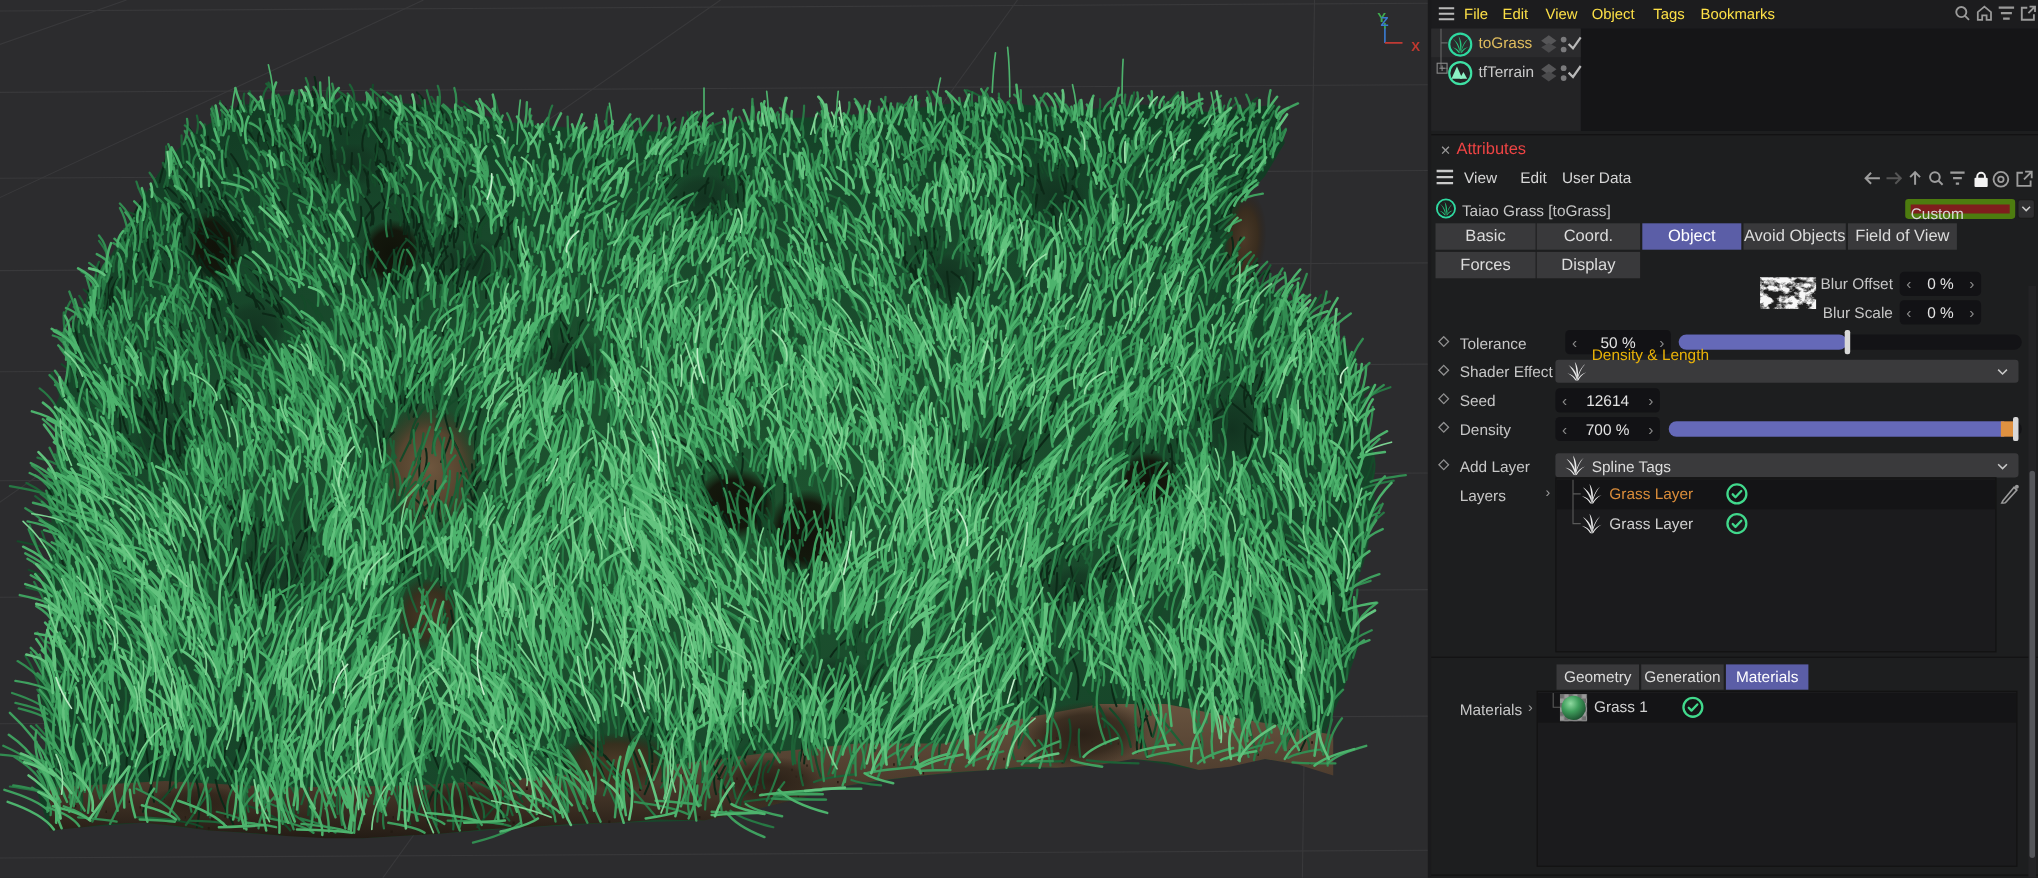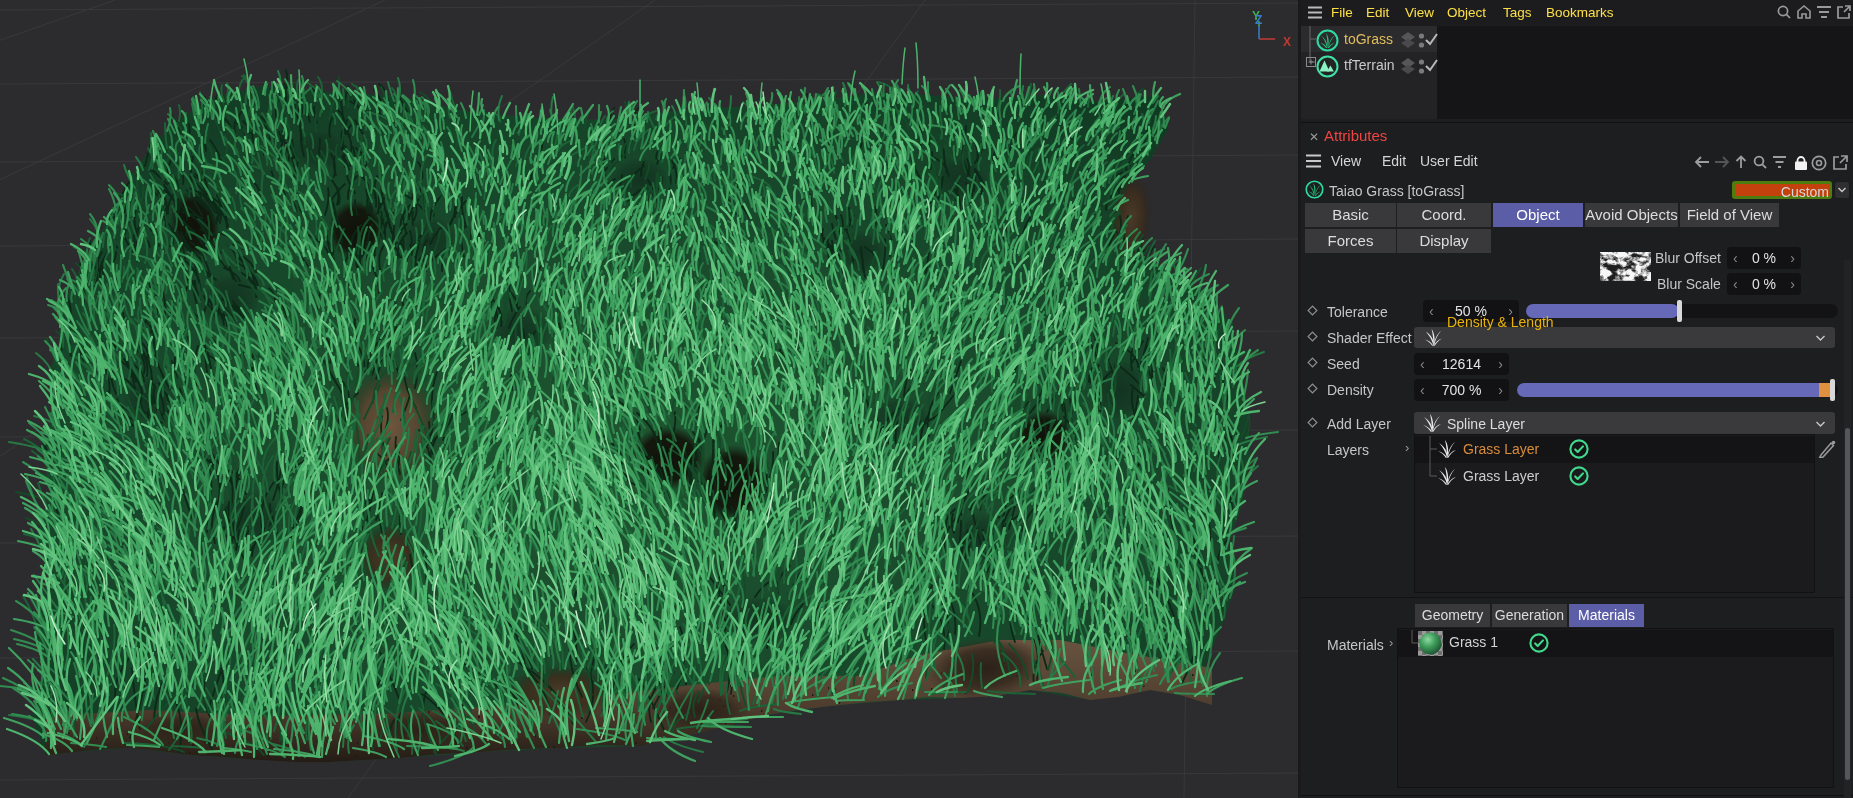--- a/index.html
+++ b/index.html
@@ -219,21 +219,21 @@
   <span class="abs" style="left:23px;top:4px;color:#ef4444;font-size:15px">Attributes</span>
  </div>
  <div id="mrow">
   <svg class="abs" style="left:4px;top:3px" width="17" height="16" viewBox="0 0 17 16">
         <g stroke="#c9c9c9" stroke-width="2.2">
           <path d="M1 2.5h15M1 8h15M1 13.5h15"></path>
         </g>
       </svg>
   <span class="m2" style="left:30px">View</span>
       <span class="m2" style="left:81px">Edit</span>
-      <span class="m2" style="left:119px">User Edit</span>
+      <span class="m2" style="left:119px">User Data</span>
   <svg class="abs" style="left:392px;top:3px" width="156" height="18" viewBox="0 0 156 18">
    <g fill="none" stroke="#9d9d9d" stroke-width="1.8">
     <path d="M16 9H3M8 4 3 9l5 5"></path>
     <path d="M22 9h13M30 4l5 5-5 5" stroke="#555"></path>
     <path d="M48 15V4M43.5 8 48 3.5 52.5 8"></path>
     <circle cx="66" cy="8" r="4.4"></circle>
           <path d="M69.3 11.3 73 15"></path>
     <path d="M80 4h13M82.5 9h8M85 14h3" stroke-width="2"></path>
    </g>
    <path d="M104.5 9.5v-2a3.5 3.5 0 0 1 7 0v2" fill="none" stroke="#f2f2f2" stroke-width="1.8"></path>
@@ -250,21 +250,21 @@
    <circle cx="11.5" cy="11.5" r="10" fill="none" stroke="#2fd9a0" stroke-width="2"></circle>
    <g fill="#25c47c">
         <path d="M11 19 C10 13 7 8 4.5 6 C9 9 10.5 13 11 15Z"></path>
         <path d="M11.5 19 C11.5 12 11 7 10 4 C13 8 13 13 12.3 16Z"></path>
         <path d="M12 19 C13 13 15.5 8.5 18.5 6.5 C15.5 10 13.6 14 12.8 17Z"></path>
         <path d="M11.7 19 C13.5 16 16 14.4 18.8 13.8 C16 15.4 14 17.3 13 19Z"></path>
         <path d="M11.3 19 C9.5 16 7.3 14.6 4.4 14 C7.3 15.6 9 17.4 10 19Z"></path>
       </g>
  </svg>
  <span class="abs lbl" style="left:28px;top:183px">Taiao Grass [toGrass]</span>
- <div class="abs" style="left:431px;top:181px;width:100px;height:18px;background:#c2410c;border:3px solid #4d7c0f;border-radius:3px;text-align:right;color:#d8d8d8;font-size:14px;line-height:16px">Custom</div>
+ <div class="abs" style="left:431px;top:181px;width:100px;height:18px;background:#7f1d1d;border:5px solid #4d7c0f;border-radius:3px;text-align:left;color:#d8d8d8;font-size:14px;line-height:16px">Custom</div>
  <div class="abs" style="left:533px;top:181px;width:16px;height:18px;background:#2f2f31;border:1px solid #1b1b1b;border-radius:3px"></div>
  <svg class="abs" style="left:536px;top:186px" width="10" height="8" viewBox="0 0 10 8">
       <path d="M1.5 2 5 5.5 8.5 2" fill="none" stroke="#c9c9c9" stroke-width="1.4"></path>
     </svg>
  <div class="tab" style="left:4px;top:203px;width:91px">Basic</div>
  <div class="tab" style="left:96px;top:203px;width:94px">Coord.</div>
  <div class="tab sel" style="left:192px;top:203px;width:90px">Object</div>
  <div class="tab" style="left:284px;top:203px;width:93px">Avoid Objects</div>
  <div class="tab" style="left:379px;top:203px;width:99px">Field of View</div>
  <div class="tab" style="left:4px;top:229px;width:91px">Forces</div>
@@ -348,21 +348,21 @@
  <div class="dd" style="left:113px;top:412px;width:421px;height:22px"></div>
  <svg style="position:absolute;left:120px;top:412px" width="22" height="22" viewBox="0 0 22 22">
       <g fill="#e8e8e8">
         <path d="M11 20 C10 14 6 8 3 5 C8 8 10 12 11 15 Z"></path>
         <path d="M11 20 C11 12 10 6 9 2 C12 6 12.5 12 12 16 Z"></path>
         <path d="M11 20 C12 13 15 7 19 4 C15 8 13 14 12 18 Z"></path>
         <path d="M11 20 C13 16 16 13 20 12 C16 14 14 17 12.5 19.5 Z"></path>
         <path d="M11 20 C9 16 6 14 2 13 C6 15 8 17 9.5 19.5 Z"></path>
       </g>
     </svg>
- <span class="abs lbl" style="left:146px;top:416px;color:#dcdcdc">Spline Layer</span>
+ <span class="abs lbl" style="left:146px;top:416px;color:#dcdcdc">Spline Tags</span>
  <svg class="abs" style="left:514px;top:420px" width="11" height="8" viewBox="0 0 11 8">
       <path d="M1.5 2 5.5 6 9.5 2" fill="none" stroke="#c9c9c9" stroke-width="1.4"></path>
     </svg>
  <span class="abs lbl" style="left:26px;top:442px">Layers</span>
  <span class="abs" style="left:104px;top:440px;color:#9a9a9a;font-size:13px">›</span>
  <div class="abs" style="left:113px;top:434px;width:401px;height:159px;background:#1b1b1d;border:1px solid #121212"></div>
  <div class="abs" style="left:114px;top:436px;width:399px;height:27px;background:#141416"></div>
  <svg class="abs" style="left:120px;top:436px" width="18" height="54" viewBox="0 0 18 54">
       <path d="M9 0V13H16M9 13V40H16" fill="none" stroke="#5a5a5a"></path>
     </svg>

